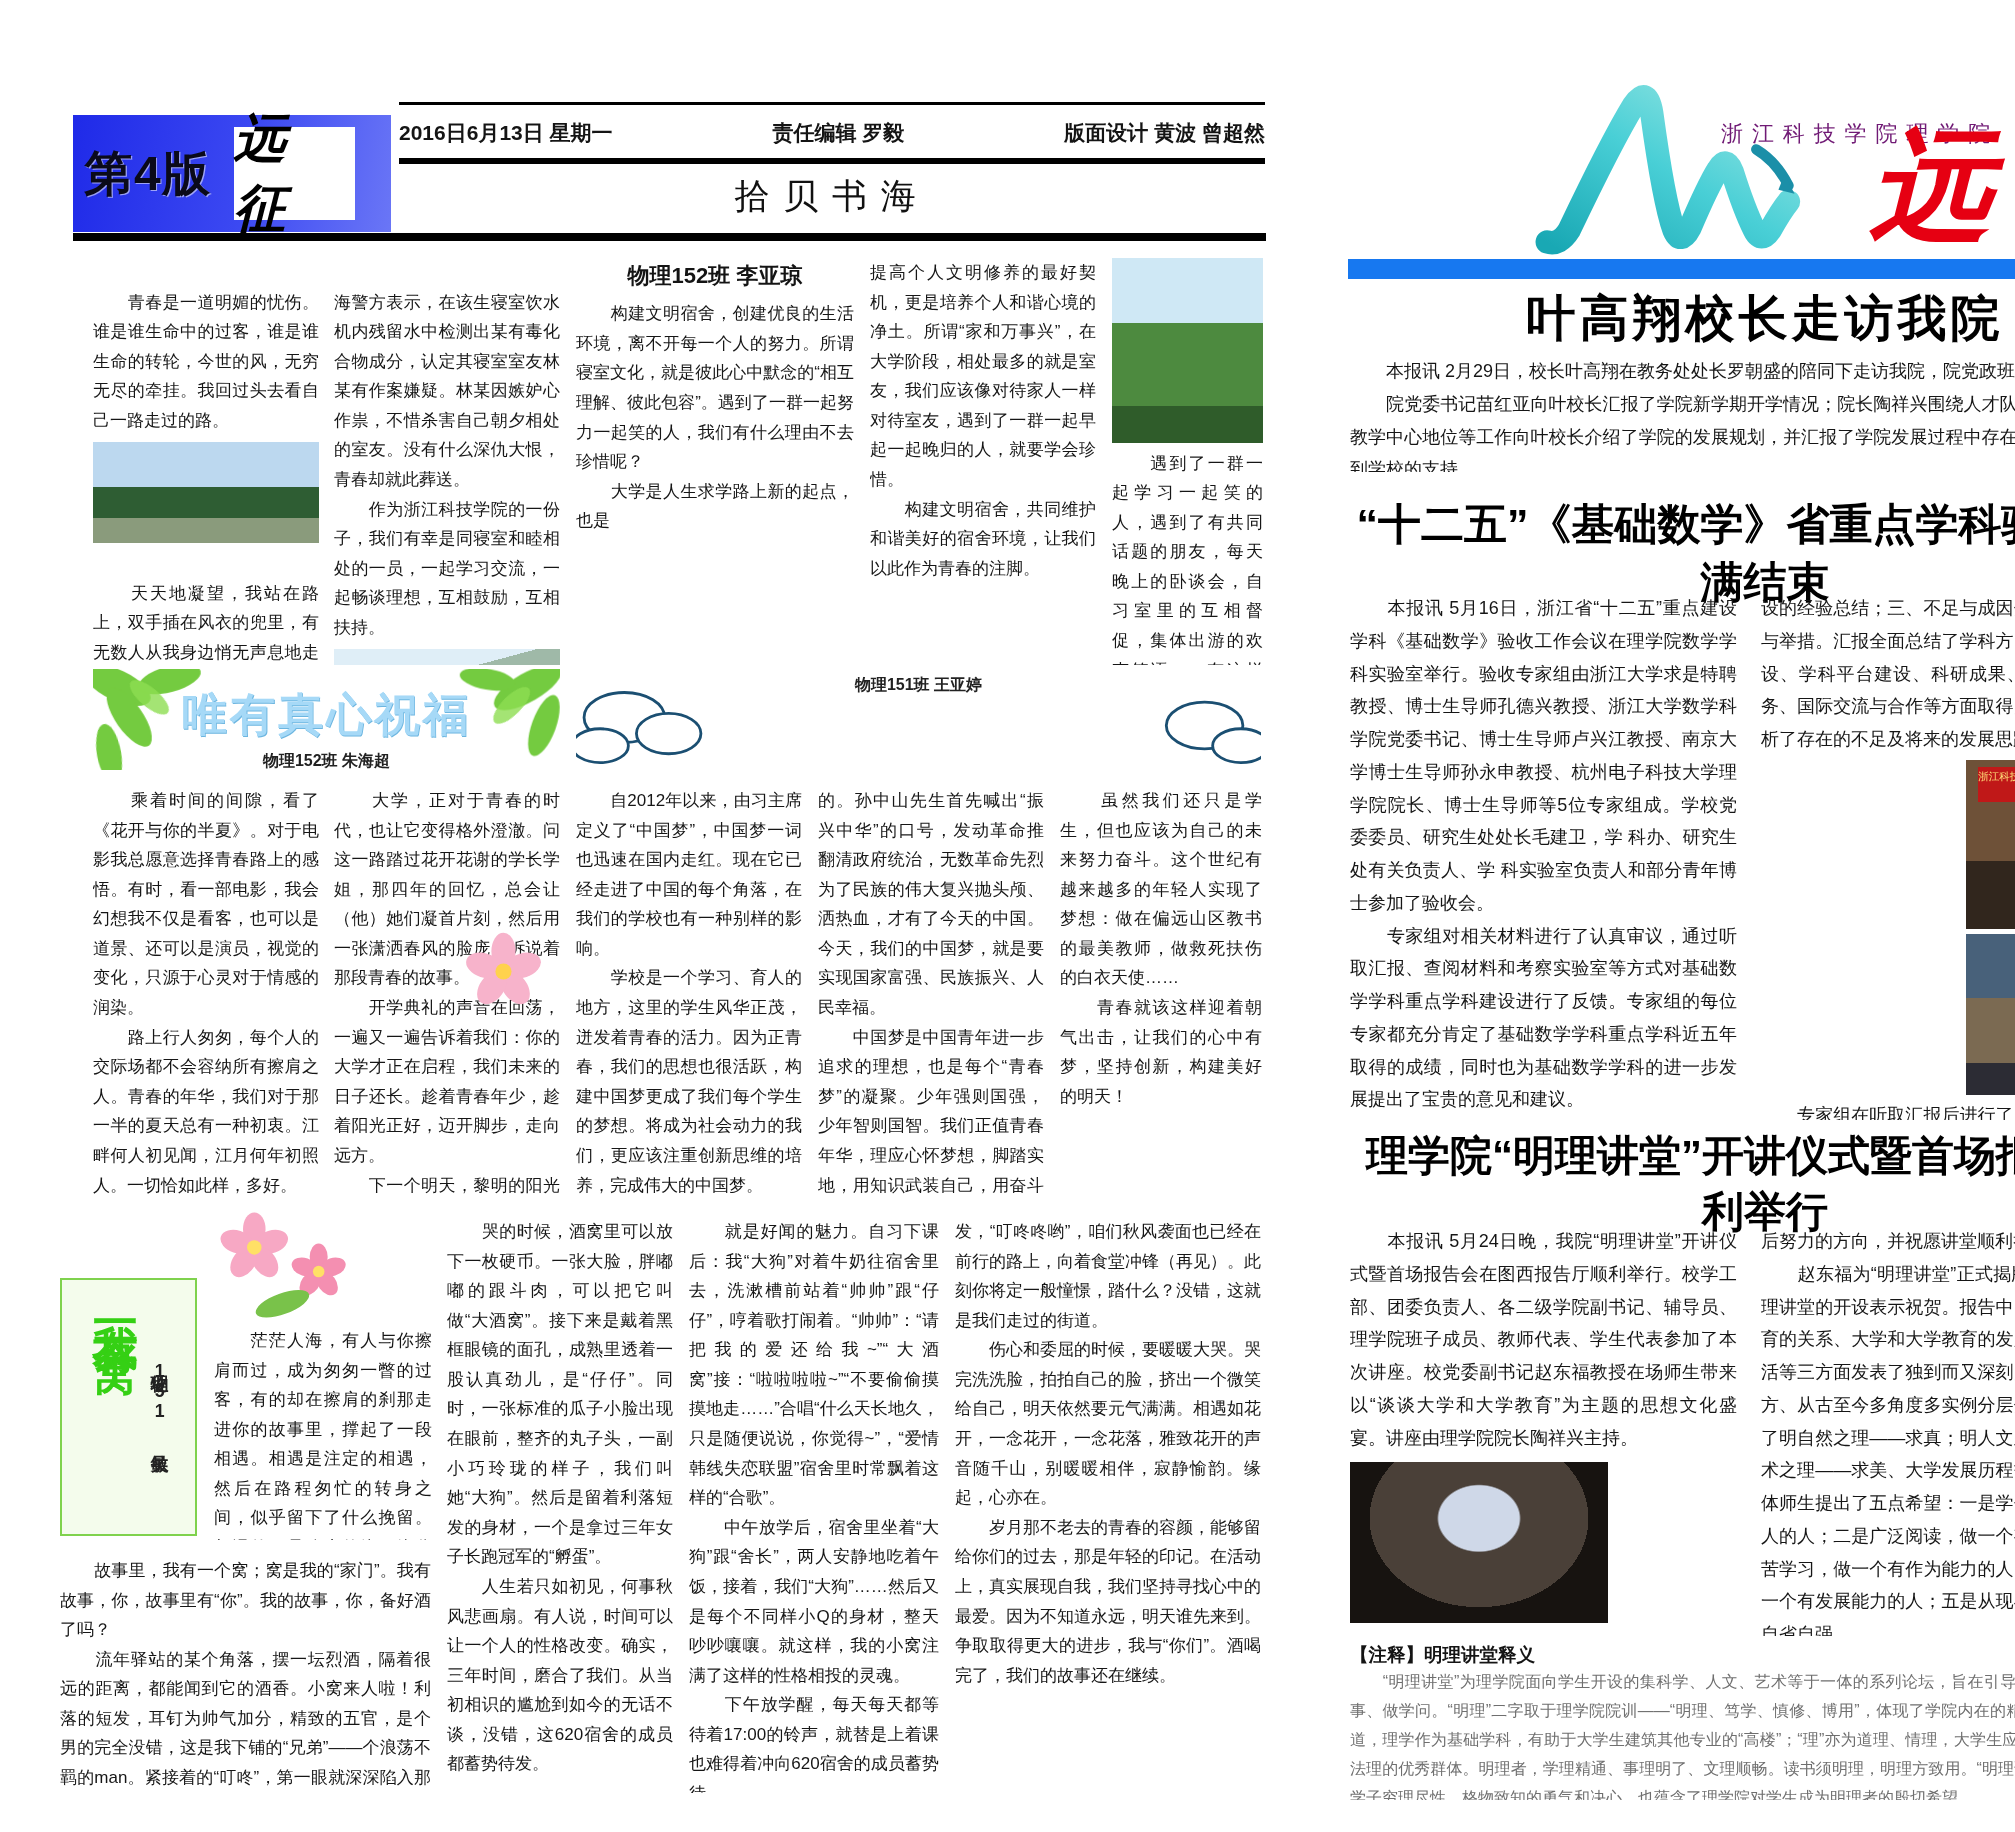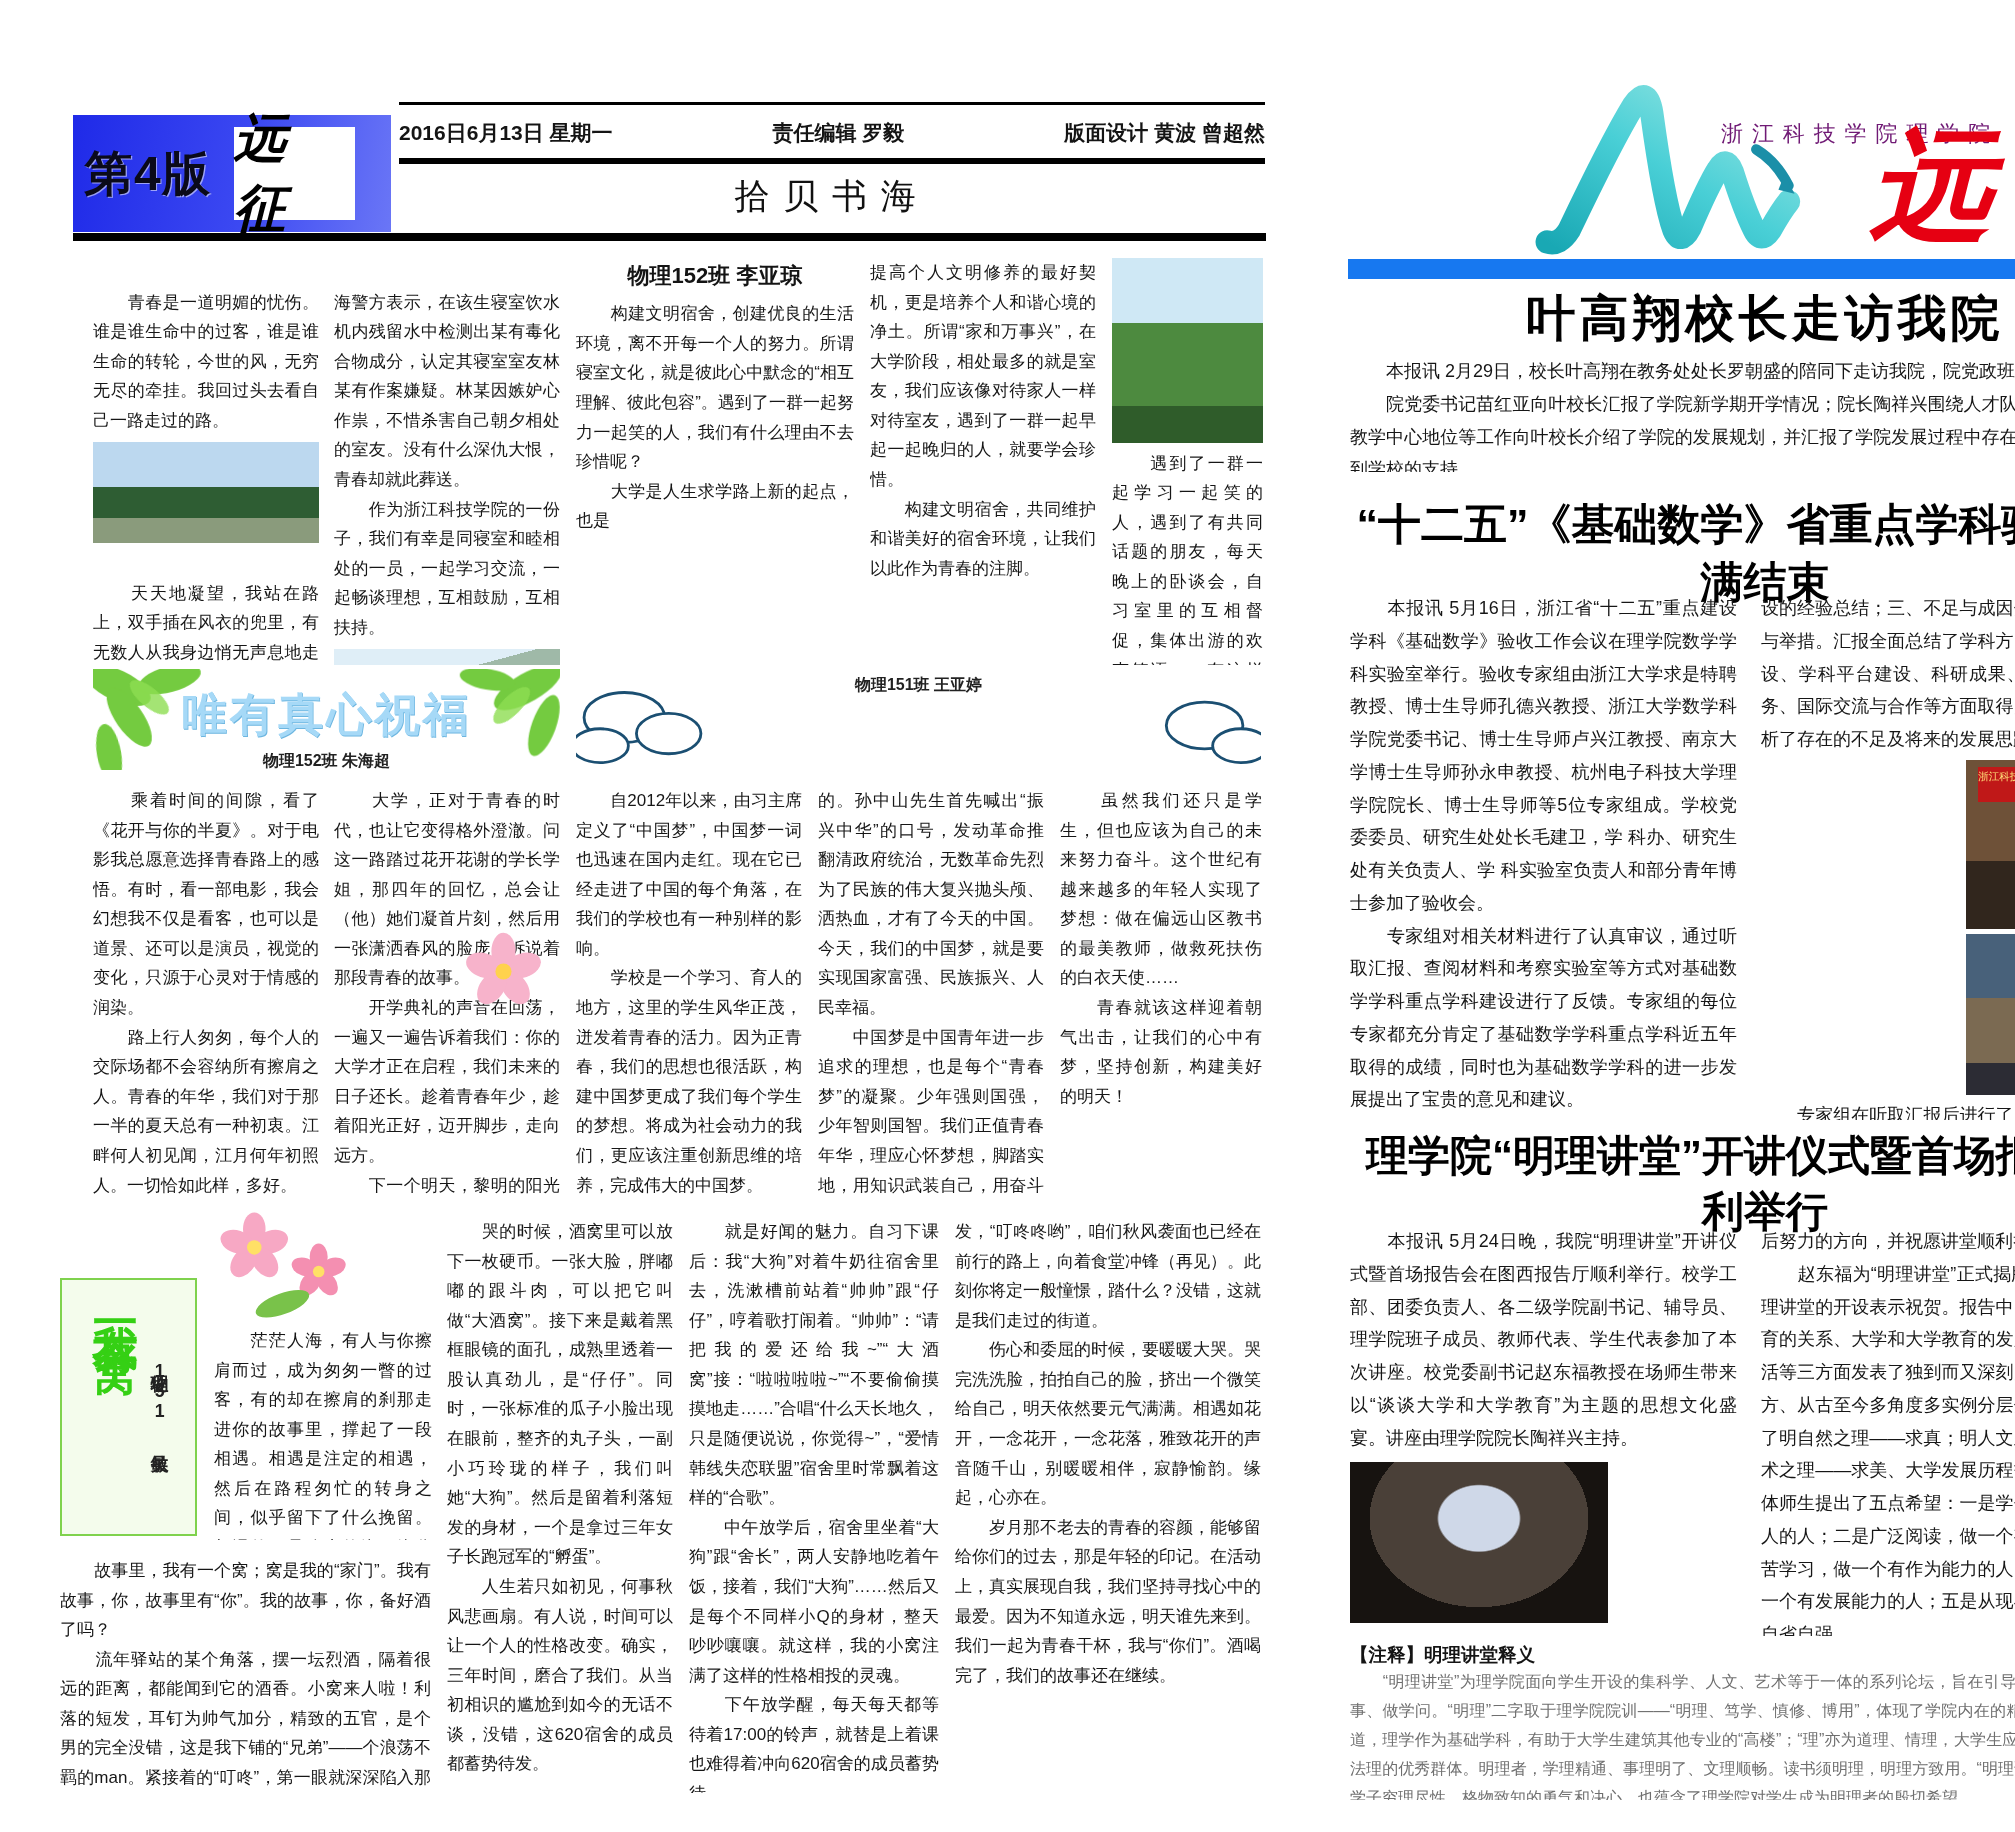--- a/index.html
+++ b/index.html
@@ -183,21 +183,21 @@
 <div class="col" style="left:214px;top:1326px;width:218px;height:214px">　　茫茫人海，有人与你擦肩而过，成为匆匆一瞥的过客，有的却在擦肩的刹那走进你的故事里，撑起了一段相遇。相遇是注定的相遇，然后在路程匆忙的转身之间，似乎留下了什么挽留。相遇的，是路上的缘，缘分走过季节的花开花谢。</div>
 <div class="col" style="left:60px;top:1556px;width:371px;height:238px">　　故事里，我有一个窝；窝是我的“家门”。我有故事，你，故事里有“你”。我的故事，你，备好酒了吗？
 　　流年驿站的某个角落，摆一坛烈酒，隔着很远的距离，都能闻到它的酒香。小窝来人啦！利落的短发，耳钉为帅气加分，精致的五官，是个男的完全没错，这是我下铺的“兄弟”——个浪荡不羁的man。紧接着的“叮咚”，第一眼就深深陷入那双会说话的大眼睛，不哭的时候酒窝就足矣让人沉醉。</div>
 <div class="col" style="left:447px;top:1217px;width:226px;height:576px">　　哭的时候，酒窝里可以放下一枚硬币。一张大脸，胖嘟嘟的跟斗肉，可以把它叫做“大酒窝”。接下来是戴着黑框眼镜的面孔，成熟里透着一股认真劲儿，是“仔仔”。同时，一张标准的瓜子小脸出现在眼前，整齐的丸子头，一副小巧玲珑的样子，我们叫她“大狗”。然后是留着利落短发的身材，一个是拿过三年女子长跑冠军的“孵蛋”。
 　　人生若只如初见，何事秋风悲画扇。有人说，时间可以让一个人的性格改变。确实，三年时间，磨合了我们。从当初相识的尴尬到如今的无话不谈，没错，这620宿舍的成员都蓄势待发。</div>
 <div class="col" style="left:689px;top:1217px;width:250px;height:576px">　　就是好闻的魅力。自习下课后：我“大狗”对着牛奶往宿舍里去，洗漱槽前站着“帅帅”跟“仔仔”，哼着歌打闹着。“帅帅”：“请把我的爱还给我~”“大酒窝”接：“啦啦啦啦~”“不要偷偷摸摸地走……”合唱“什么天长地久，只是随便说说，你觉得~”，“爱情韩线失恋联盟”宿舍里时常飘着这样的“合歌”。
 　　中午放学后，宿舍里坐着“大狗”跟“舍长”，两人安静地吃着午饭，接着，我们“大狗”……然后又是每个不同样小Q的身材，整天吵吵嚷嚷。就这样，我的小窝注满了这样的性格相投的灵魂。
 　　下午放学醒，每天每天都等待着17:00的铃声，就替是上着课也难得着冲向620宿舍的成员蓄势待</div>
 <div class="col" style="left:955px;top:1217px;width:306px;height:576px">发，“叮咚咚哟”，咱们秋风袭面也已经在前行的路上，向着食堂冲锋（再见）。此刻你将定一般憧憬，踏什么？没错，这就是我们走过的街道。
 　　伤心和委屈的时候，要暖暖大哭。哭完洗洗脸，拍拍自己的脸，挤出一个微笑给自己，明天依然要元气满满。相遇如花开，一念花开，一念花落，雅致花开的声音随千山，别暖暖相伴，寂静愉韵。缘起，心亦在。
-　　岁月那不老去的青春的容颜，能够留给你们的过去，那是年轻的印记。在活动上，真实展现自我，我们坚持寻找心中的最爱。因为不知道永远，明天谁先来到。我们一起为青春干杯，我与“你们”。酒喝完了，我们的故事还在继续。</div>
+　　岁月那不老去的青春的容颜，能够留给你们的过去，那是年轻的印记。在活动上，真实展现自我，我们坚持寻找心中的最爱。因为不知道永远，明天谁先来到。争取取得更大的进步，我与“你们”。酒喝完了，我们的故事还在继续。</div>
 
 <div class="masthead-school">浙江科技学院理学院</div>
 <svg class="abs" style="left:1531px;top:69px" width="330" height="189" viewBox="0 0 820 470">
   <defs>
     <linearGradient id="tg" x1="0" y1="1" x2="1" y2="0">
       <stop offset="0" stop-color="#19a8b4"></stop>
         <stop offset="0.5" stop-color="#49cfd6"></stop>
         <stop offset="1" stop-color="#9fe8e4"></stop>
     </linearGradient>
   </defs>

